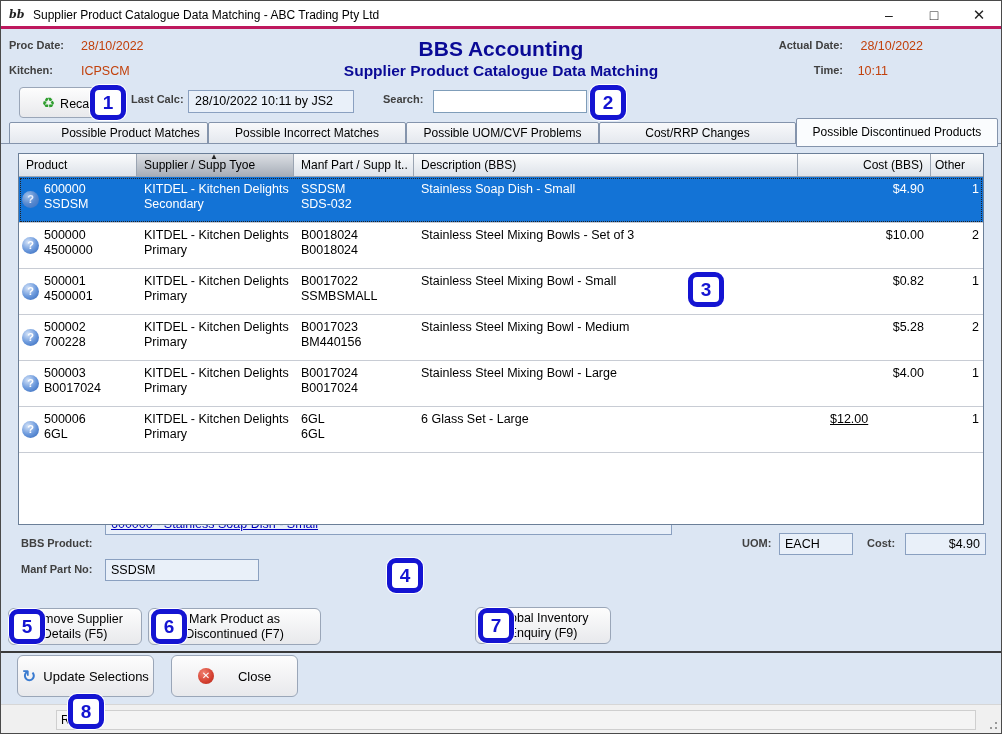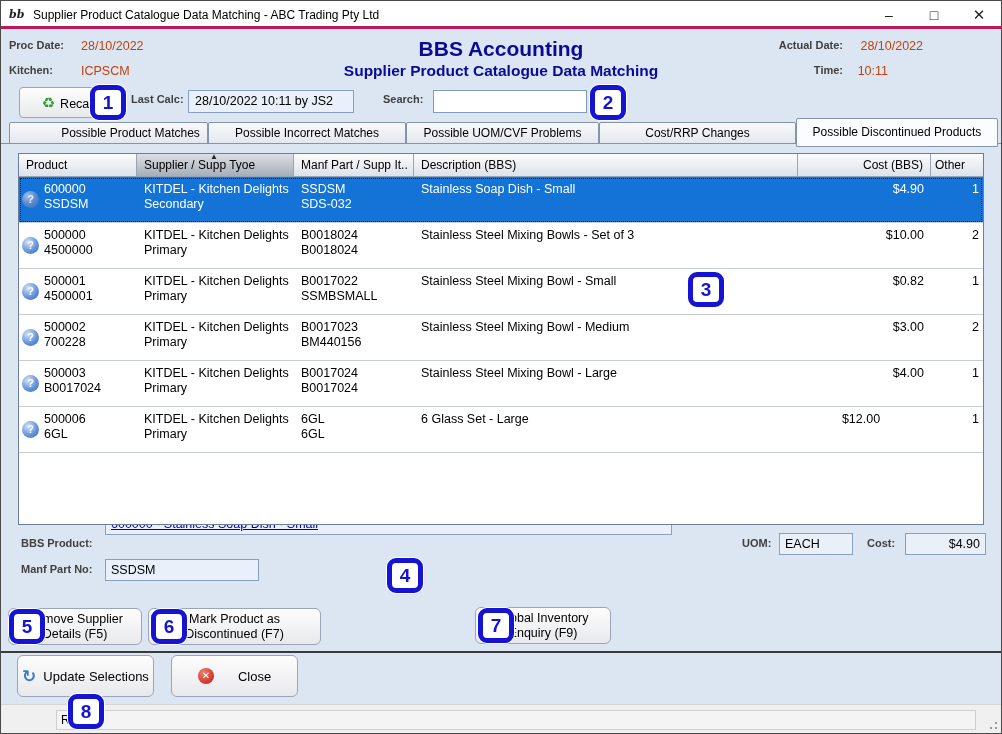--- a/index.html
+++ b/index.html
@@ -203,21 +203,21 @@
           <span>Primary</span>
         </div>
       <div class="cell" style="left:282px;width:112px;">
           <span>B0017023</span>
           <span>BM440156</span>
         </div>
       <div class="cell" style="left:402px;width:376px;">
           <span>Stainless Steel Mixing Bowl - Medium</span>
         </div>
       <div class="cell" style="left:779px;width:126px;text-align:right;">
-          <span>$3.00</span>
+          <span>$5.28</span>
         </div>
       <div class="cell" style="left:912px;width:48px;text-align:right;">
           <span>2</span>
         </div>
     </div>
 
     <div class="row" style="top:207px;">
       <div class="qicon">?</div>
       <div class="cell" style="left:25px;width:92px;">
           <span>500003</span>
@@ -252,21 +252,21 @@
           <span>KITDEL - Kitchen Delights</span>
           <span>Primary</span>
         </div>
       <div class="cell" style="left:282px;width:112px;">
           <span>6GL</span>
           <span>6GL</span>
         </div>
       <div class="cell" style="left:402px;width:376px;">
           <span>6 Glass Set - Large</span>
         </div>
-      <div class="cell" style="left:779px;width:126px;text-align:center;">
+      <div class="cell" style="left:811px;width:126px;text-align:left;text-decoration:underline;">
           <span>$12.00</span>
         </div>
       <div class="cell" style="left:912px;width:48px;text-align:right;">
           <span>1</span>
         </div>
     </div>
   </div>
 
   <span class="lbl" style="position:absolute;left:20px;top:536px;">BBS Product:</span>
   <div class="field" style="left:104px;top:512px;width:567px;">

